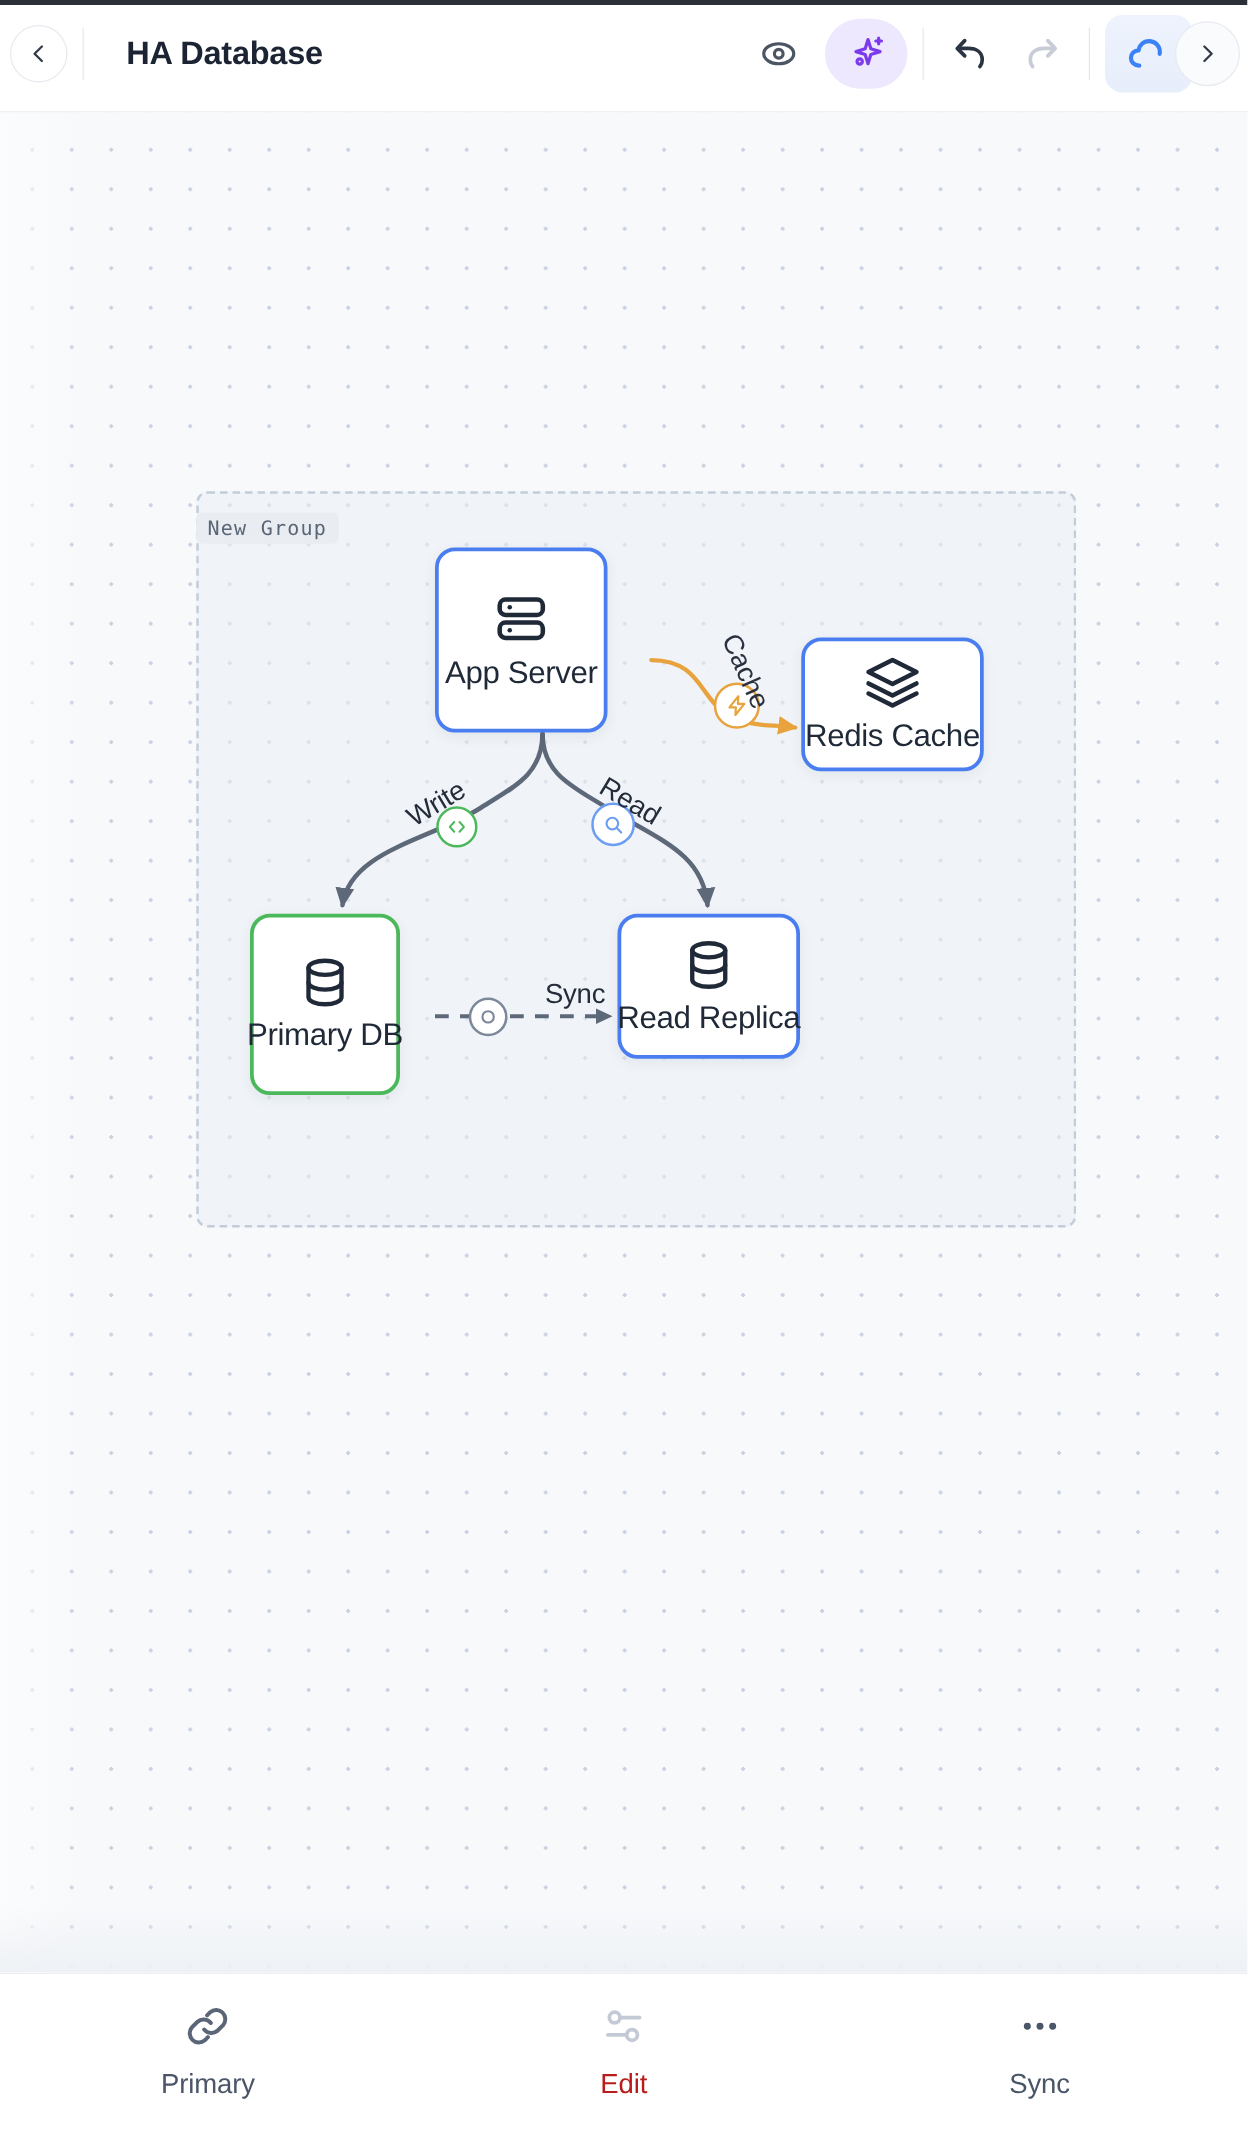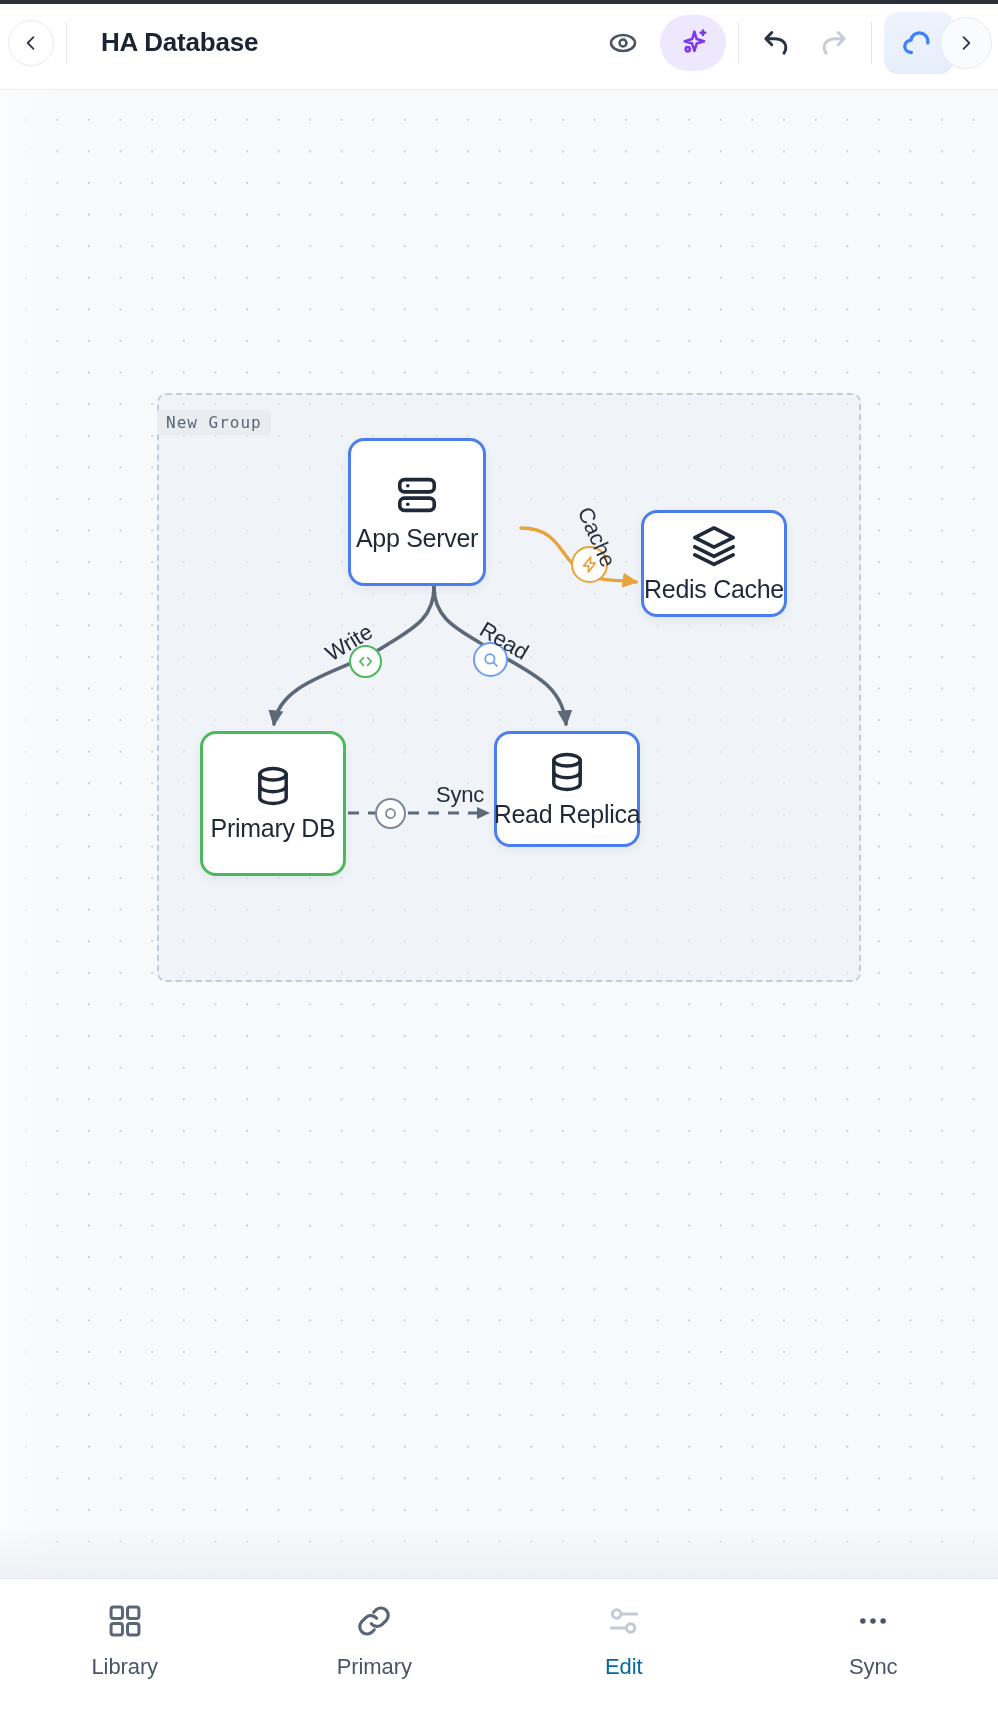--- a/index.html
+++ b/index.html
@@ -201,21 +201,21 @@
   .node-icon { display: flex; align-items: center; justify-content: center; margin-bottom: 6px; }
   .node-label {
     font-size: 25px;
     color: #1f2937;
     letter-spacing: -0.3px;
     white-space: nowrap;
   }
 
   .node-app    { left: 348px; top: 348px; width: 138px; height: 148px; border: 3px solid #4a7ef0; }
   .node-redis  { left: 641px; top: 420px; width: 146px; height: 107px; border: 3px solid #4a7ef0; }
-  .node-primary{ left: 200px; top: 641px; width: 146px; height: 145px; border: 3px solid #4cb85c; }
+  .node-primary{ left: 200px; top: 641px; width: 120px; height: 145px; border: 3px solid #4cb85c; }
   .node-replica{ left: 494px; top: 641px; width: 146px; height: 116px; border: 3px solid #4a7ef0; }
 
   
   .edge-text {
     position: absolute;
     z-index: 5;
     font-size: 22px;
     color: #242c3a;
     white-space: nowrap;
     letter-spacing: -0.2px;
@@ -254,21 +254,21 @@
     display: flex;
     flex-direction: column;
     align-items: center;
     gap: 13px;
   }
   .nav-label {
     font-size: 22px;
     color: #4a5568;
     letter-spacing: -0.1px;
   }
-  .nav-item.disabled .nav-label { color: #0369a1; }
+  .nav-item.disabled .nav-label { color: #b91c1c; }
   .nav-icon { height: 40px; display: flex; align-items: center; justify-content: center; }
 </style>
 </head>
 <body>
 
 <div id="app">
 
   <div class="header">
     <div class="header-top-line"></div>
 
@@ -430,31 +430,20 @@
 
     <div class="edge-text lbl-cache">Cache</div>
     <div class="edge-text lbl-write">Write</div>
     <div class="edge-text lbl-read">Read</div>
     <div class="edge-text lbl-sync">Sync</div>
 
   </div>
 
   <div class="bottom-nav">
 
-    <div class="nav-item">
-      <div class="nav-icon">
-        <svg width="38" height="38" viewBox="0 0 24 24" fill="none" stroke="#5a6578" stroke-width="1.9" stroke-linecap="round" stroke-linejoin="round">
-          <rect x="3.2" y="3.2" width="7.2" height="7.2" rx="1.5"></rect>
-          <rect x="13.6" y="3.2" width="7.2" height="7.2" rx="1.5"></rect>
-          <rect x="3.2" y="13.6" width="7.2" height="7.2" rx="1.5"></rect>
-          <rect x="13.6" y="13.6" width="7.2" height="7.2" rx="1.5"></rect>
-        </svg>
-      </div>
-      <div class="nav-label">Library</div>
-    </div>
 
     <div class="nav-item">
       <div class="nav-icon">
         <svg width="40" height="40" viewBox="0 0 24 24" fill="none" stroke="#5a6578" stroke-width="1.9" stroke-linecap="round" stroke-linejoin="round">
           <path d="M10.4 13.6 a4.4 4.4 0 0 0 6.5 0.45 l2.6 -2.6 a4.4 4.4 0 0 0 -6.2 -6.2 l-1.5 1.5"></path>
           <path d="M13.6 10.4 a4.4 4.4 0 0 0 -6.5 -0.45 l-2.6 2.6 a4.4 4.4 0 0 0 6.2 6.2 l1.5 -1.5"></path>
         </svg>
       </div>
       <div class="nav-label">Primary</div>
     </div>

